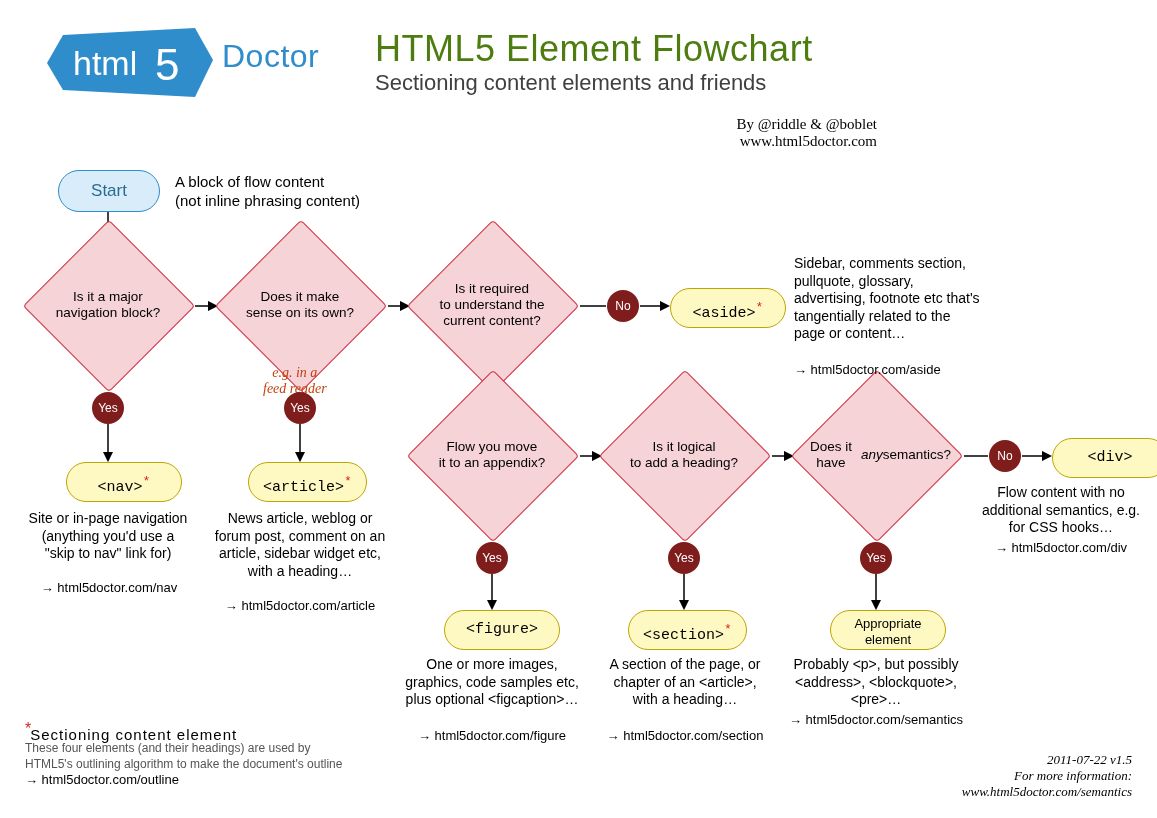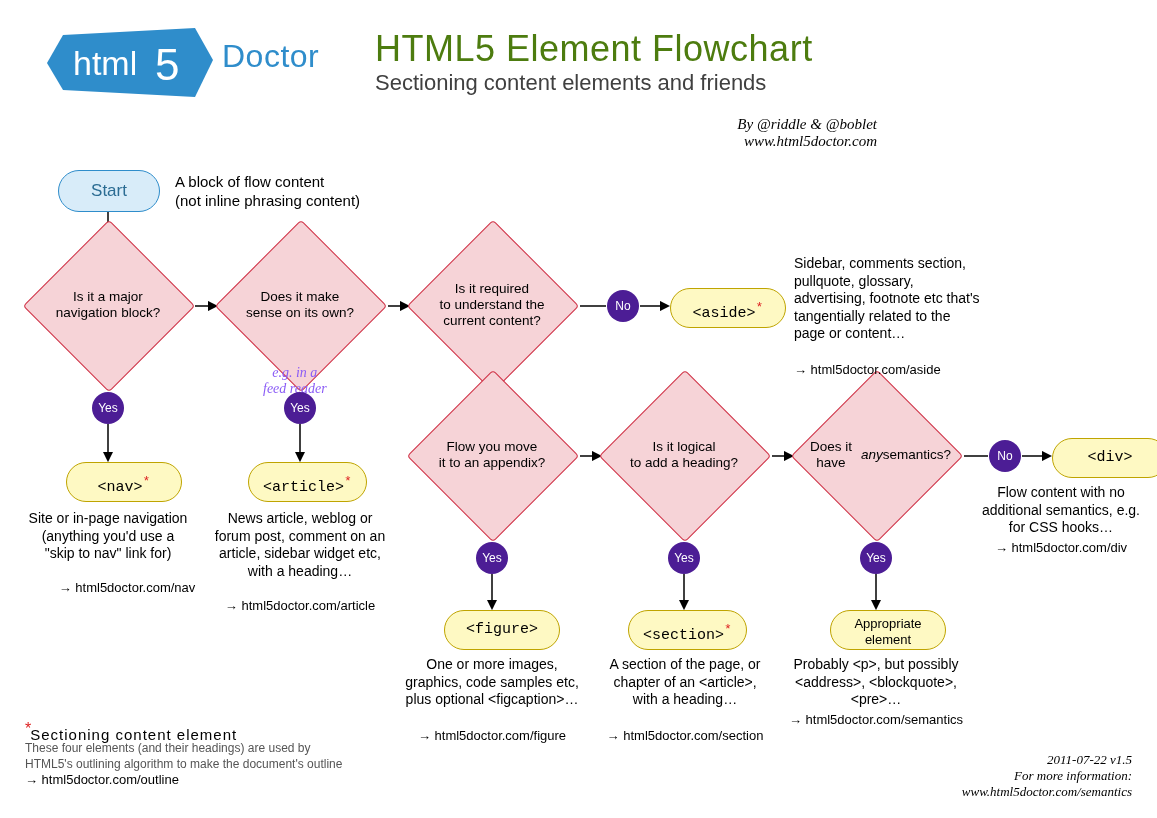--- a/index.html
+++ b/index.html
@@ -5,49 +5,49 @@
 html,body{margin:0;padding:0}
 body{width:1157px;height:818px;background:#fff;font-family:"Helvetica Neue",Helvetica,Arial,sans-serif;color:#222;position:relative;overflow:hidden}
 
 
 .logo-badge{position:absolute;left:45px;top:25px;width:170px;height:75px}
 .logo-doctor{position:absolute;left:222px;top:38px;font-size:32px;color:#2f8dcb;font-weight:300;letter-spacing:.5px}
 
 
 .main-title{position:absolute;left:375px;top:28px;font-size:36px;color:#4d7c0f;font-weight:300;letter-spacing:.5px}
 .subtitle{position:absolute;left:375px;top:70px;font-size:22px;color:#404040;font-weight:300}
-.byline{position:absolute;right:280px;top:116px;font-family:Georgia,serif;font-style:italic;font-size:15px;text-align:right;color:#000}
+.byline{position:absolute;right:280px;top:116px;font-family:Georgia,serif;font-size:15px;text-align:right;color:#000}
 
 
 .start{position:absolute;width:100px;height:40px;border:1.5px solid #2f8dcb;background:#d8ecf9;border-radius:22px;line-height:40px;text-align:center;color:#2b6c93;font-size:17px}
 .start-note{position:absolute;font-size:15px;line-height:1.25;color:#000}
 
 
 .diamond-wrap{position:absolute;width:170px;height:110px} 
 .diamond-shape{position:absolute;inset:0;transform:rotate(45deg);transform-origin:center;background:#f6d3d7;border:1.5px solid #cf2f44;width:120px;height:120px;left:25px;top:-5px;border-radius:4px}
 .diamond-text{position:absolute;inset:0;display:flex;align-items:center;justify-content:center;text-align:center;font-size:13.5px;line-height:1.2;padding:0 10px;color:#000}
 
 
-.yn{position:absolute;width:32px;height:32px;border-radius:50%;background:#4c1d95;color:#fff;font-size:12px;text-align:center;line-height:32px}
+.yn{position:absolute;width:32px;height:32px;border-radius:50%;background:#7f1d1d;color:#fff;font-size:12px;text-align:center;line-height:32px}
 
 
 .result{position:absolute;min-width:86px;height:38px;padding:0 14px;border:1.5px solid #bfa400;background:#fef9c3;border-radius:20px;line-height:38px;text-align:center;font-family:"Courier New",monospace;font-size:15px;color:#000;white-space:nowrap}
 .result.appro{font-family:inherit;font-size:13px;line-height:1.2;padding-top:5px;height:33px}
 .star{color:#d22;font-size:13px;vertical-align:super}
 
 
 .desc{position:absolute;text-align:center;font-size:14px;line-height:1.25;color:#000}
 .link{position:absolute;text-align:center;font-size:13px;color:#000}
 
 
 .footnote-title{position:absolute;font-size:15px;color:#000;letter-spacing:1px}
 .footnote-body{position:absolute;font-size:12px;line-height:1.35;color:#555}
 .version{position:absolute;font-family:Georgia,serif;font-style:italic;font-size:13px;text-align:right;color:#000}
 
-.em-note{position:absolute;font-family:Georgia,serif;font-style:italic;font-size:14px;text-align:center;color:#8b5cf6}
+.em-note{position:absolute;font-family:Georgia,serif;font-style:italic;font-size:14px;text-align:center;color:#c2410c}
 
 svg.connectors{position:absolute;left:0;top:0;width:1157px;height:818px;pointer-events:none}
 </style>
 </head>
 <body>
 
 <svg class="connectors">
   <defs>
     <marker id="ah" viewBox="0 0 10 10" refX="8" refY="5" markerWidth="7" markerHeight="7" orient="auto">
       <path d="M0,0 L10,5 L0,10 z" fill="#000"></path>
@@ -154,21 +154,21 @@
 <div class="result" style="left:66px;top:462px"><span>&lt;nav&gt;</span><span class="star">*</span></div>
 <div class="result" style="left:248px;top:462px"><span>&lt;article&gt;</span><span class="star">*</span></div>
 <div class="result" style="left:670px;top:288px"><span>&lt;aside&gt;</span><span class="star">*</span></div>
 <div class="result" style="left:444px;top:610px">&lt;figure&gt;</div>
 <div class="result" style="left:628px;top:610px"><span>&lt;section&gt;</span><span class="star">*</span></div>
 <div class="result appro" style="left:830px;top:610px;white-space:pre-line">Appropriate
 element</div>
 <div class="result" style="left:1052px;top:438px">&lt;div&gt;</div>
 
 <div class="desc" style="left:28px;top:510px;width:160px">Site or in-page navigation (anything you'd use a "skip to nav" link for)</div>
-<div class="link" style="left:48px;top:580px;width:158px">→ html5doctor.com/nav</div>
+<div class="link" style="left:30px;top:580px;width:158px">→ html5doctor.com/nav</div>
 
 <div class="desc" style="left:210px;top:510px;width:180px">News article, weblog or forum post, comment on an article, sidebar widget etc, with a heading…</div>
 <div class="link" style="left:210px;top:598px;width:180px">→ html5doctor.com/article</div>
 
 <div class="desc" style="left:794px;top:255px;width:190px;text-align:left">Sidebar, comments section, pullquote, glossary, advertising, footnote etc that's tangentially related to the page or content…</div>
 <div class="link" style="left:794px;top:362px;width:190px;text-align:left">→ html5doctor.com/aside</div>
 
 <div class="desc" style="left:400px;top:656px;width:184px">One or more images, graphics, code samples etc, plus optional &lt;figcaption&gt;…</div>
 <div class="link" style="left:400px;top:728px;width:184px">→ html5doctor.com/figure</div>
 

